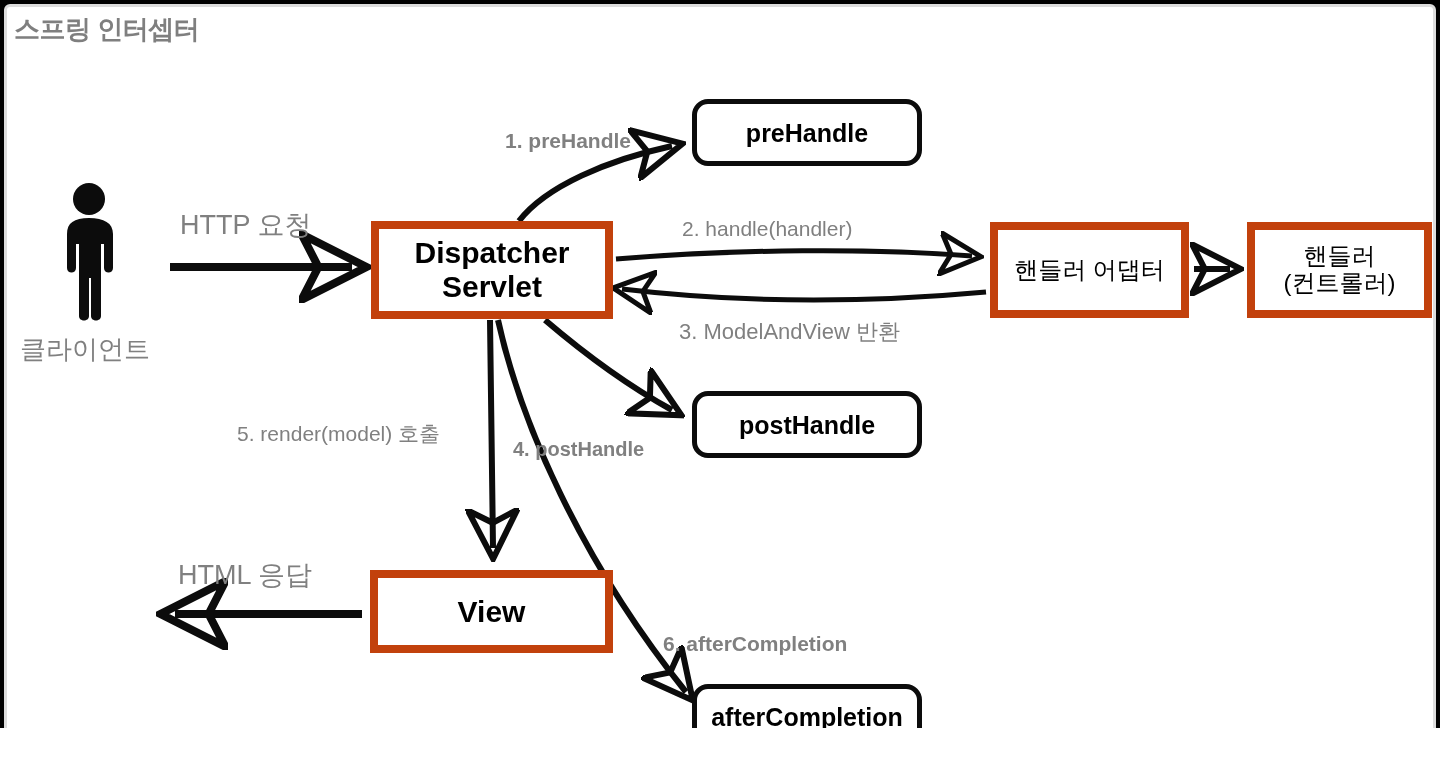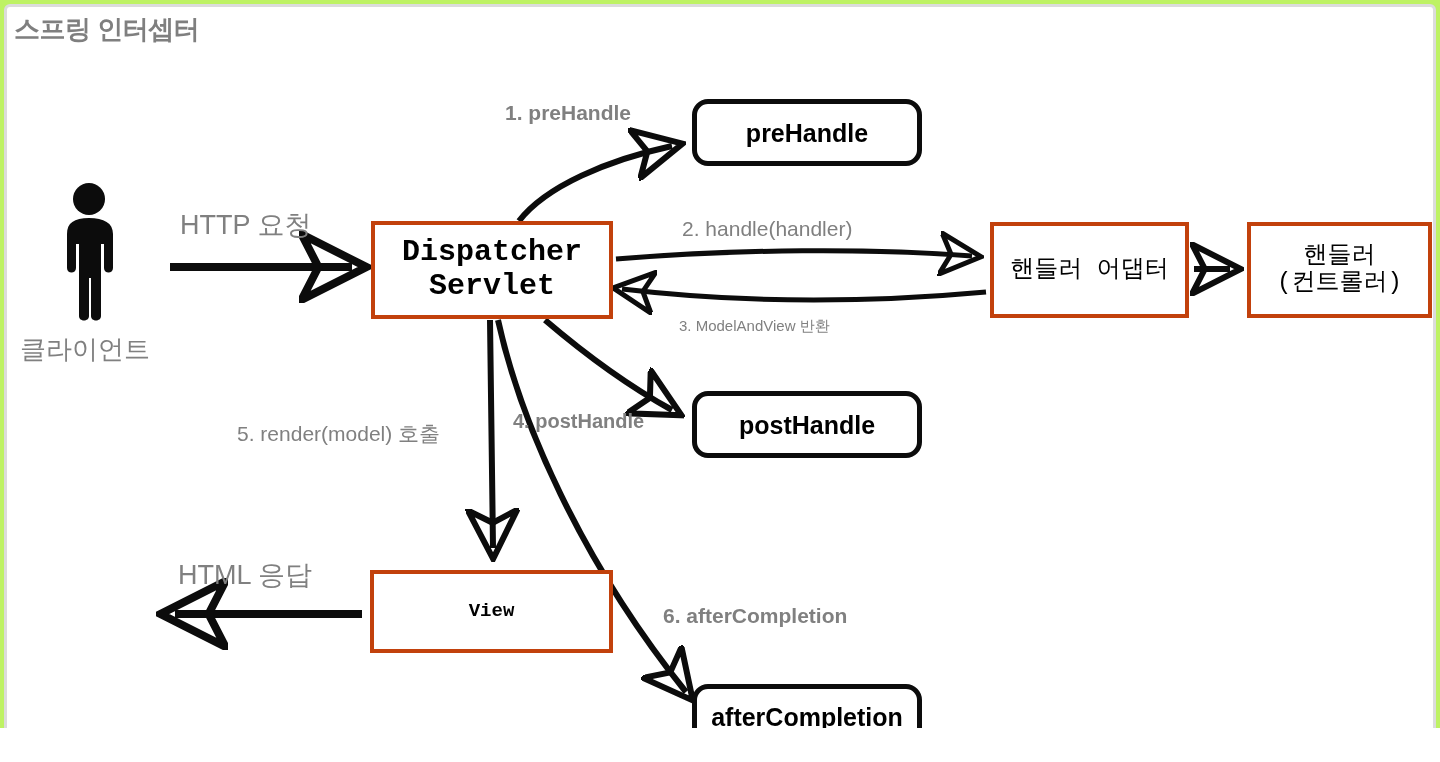--- a/index.html
+++ b/index.html
@@ -9,21 +9,21 @@
     background: #ffffff;
   }
   body {
     font-family: "Liberation Sans", "DejaVu Sans", sans-serif;
   }
 
   #page {
     position: relative;
     width: 1440px;
     height: 728px;
-    background: #bef264;
+    background: #000000;
     overflow: hidden;
     box-sizing: border-box;
   }
 
   
   #frame {
     position: absolute;
     left: 4px;
     top: 4px;
     width: 1432px;
@@ -61,23 +61,22 @@
     box-sizing: border-box;
     background: #ffffff;
     display: flex;
     align-items: center;
     justify-content: center;
     text-align: center;
     color: #000000;
     z-index: 4;
   }
   .node.rect {
-    border: 4px solid #c2410c;
+    border: 8px solid #c2410c;
     border-radius: 0;
-    font-family: Liberation Mono, monospace;
   }
   .node.round {
     border: 5px solid #0c0c0c;
     border-radius: 16px;
   }
   .node .node-label {
     font-weight: bold;
     line-height: 1.12;
     white-space: pre-line;
   }
@@ -94,39 +93,39 @@
   #node-aftercompletion { left: 692px; top: 684px; width: 230px; height: 65px; }
   #node-aftercompletion .node-label { font-size: 25px; text-align: center; }
 
   #node-handler-adapter { left: 990px; top: 222px; width: 199px; height: 96px; }
   #node-handler-adapter .node-label { font-size: 24px; font-weight: normal; }
 
   #node-handler { left: 1247px; top: 222px; width: 185px; height: 96px; }
   #node-handler .node-label { font-size: 24px; font-weight: normal; }
 
   #node-view { left: 370px; top: 570px; width: 243px; height: 83px; }
-  #node-view .node-label { font-size: 19px; }
+  #node-view .node-label { font-size: 30px; }
 
   
   .label {
     position: absolute;
     color: #808080;
     white-space: nowrap;
     z-index: 5;
   }
-  .label.bold  { font-weight: bold; }
+  .label.bold  { font-weight: bold; margin-top: 28px; }
   .label.plain { font-weight: normal; }
 
   #label-http-request   { left: 180px; top: 207px;  font-size: 27px; }
   #label-client         { left: 20px;  top: 332px;  font-size: 26px; }
   #label-html-response  { left: 178px; top: 557px;  font-size: 27px; }
 
   #label-1-prehandle    { left: 505px; top: 101px;  font-size: 21px; }
   #label-2-handle       { left: 682px; top: 217px;  font-size: 21px; }
-  #label-3-modelandview { left: 679px; top: 317px;  font-size: 15px; }
+  #label-3-modelandview { left: 679px; top: 317px;  font-size: 22px; }
   #label-4-posthandle   { left: 513px; top: 410px;  font-size: 20px; }
   #label-5-render       { left: 237px; top: 420px;  font-size: 21px; }
   #label-6-aftercomp    { left: 663px; top: 604px;  font-size: 21px; }
 
   
   #client-figure {
     position: absolute;
     left: 58px;
     top: 182px;
     width: 62px;

